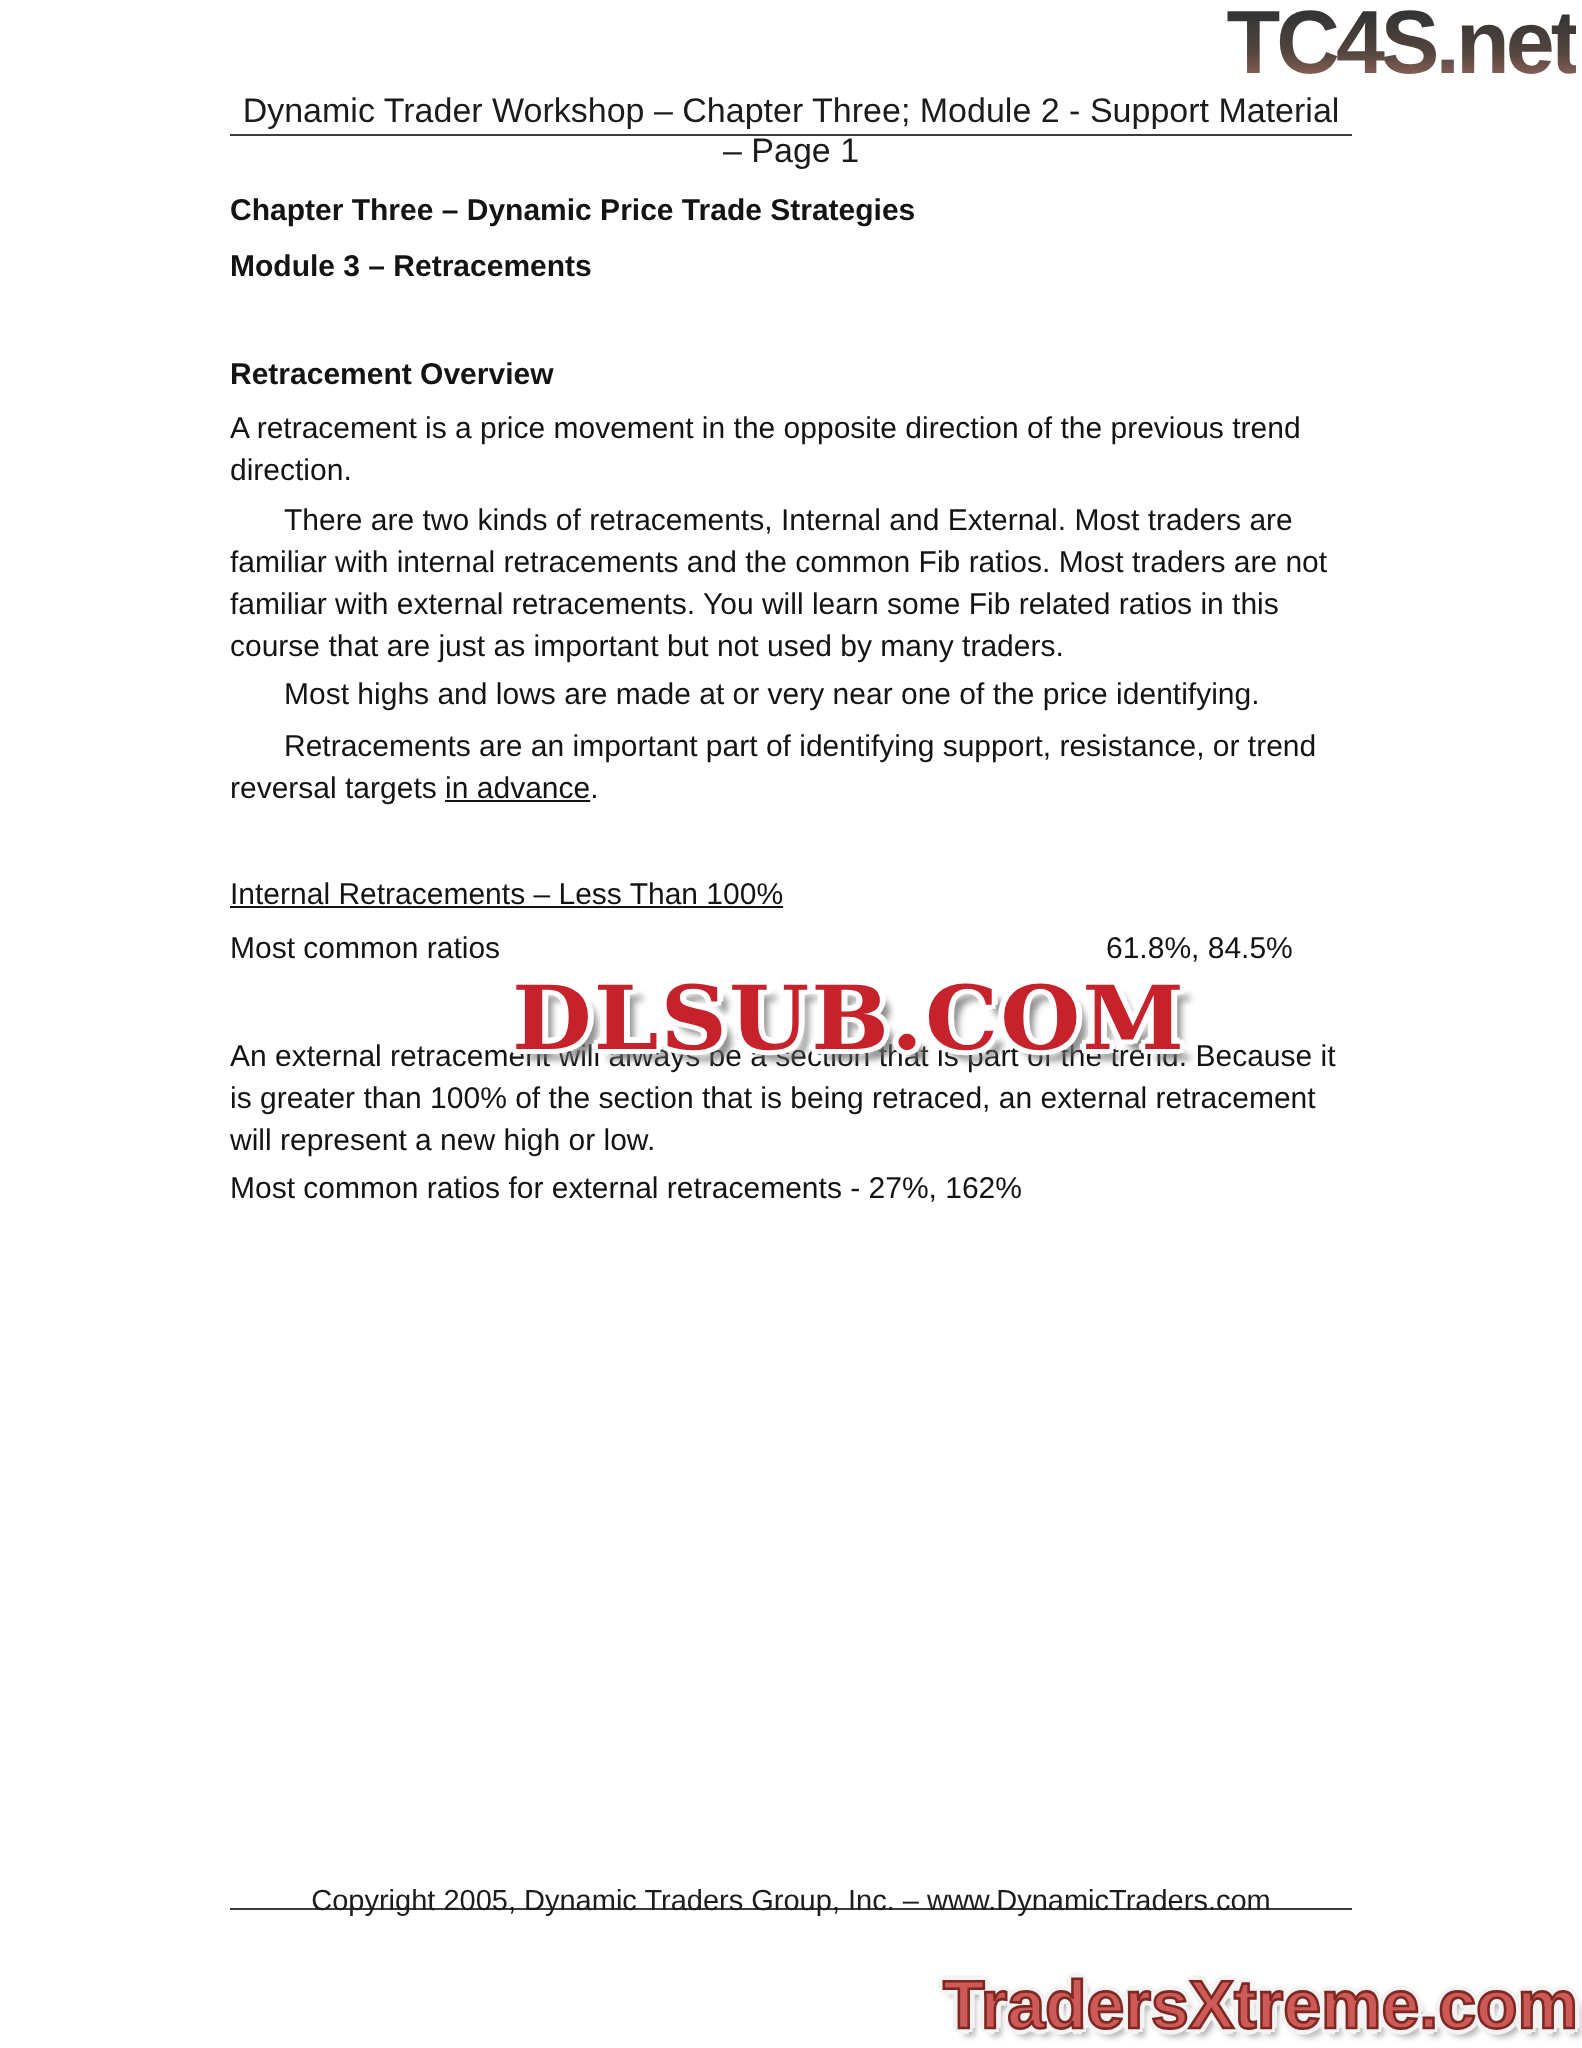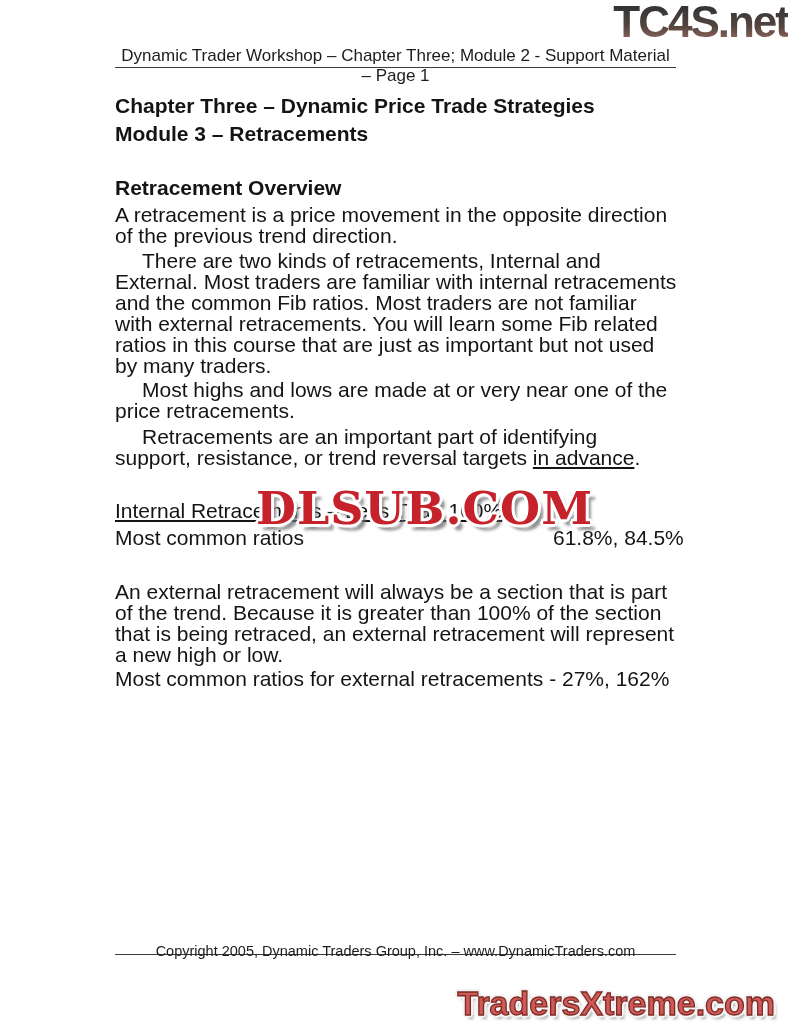--- a/index.html
+++ b/index.html
@@ -21,21 +21,21 @@
     position:absolute; top:46px; left:115px; width:561px;
     text-align:center; font-size:17px; color:#1c1c1c;
   }
   .header-rule {
     position:absolute; top:67px; left:115px; width:561px;
     border-top:1.6px solid #3c3c3c;
   }
 
   .content {
     position:absolute; left:115px; top:95px; width:562px;
-    font-size:21px; line-height:21px;
+    font-size:15px; line-height:21px;
   }
   .content p, .content div.h { margin:0; }
   .bold { font-weight:bold; }
   .ul { text-decoration:underline; }
   .indent { text-indent:27px; }
 
   .mb7  { margin-bottom:7px  !important; }
   .mb33 { margin-bottom:33px !important; }
   .mb6  { margin-bottom:6px  !important; }
   .mb4  { margin-bottom:4px  !important; }
@@ -64,21 +64,21 @@
     position:absolute; top:954px; left:115px; width:561px;
     border-top:1.4px solid #3c3c3c;
   }
   .footer-text {
     position:absolute; top:943px; left:115px; width:561px;
     text-align:center; font-size:14.5px; color:#1c1c1c;
   }
 
   
   .tradersxtreme {
-    position:absolute; right:16px; top:983px;
+    position:absolute; right:2px; top:983px;
     font-size:34px; font-weight:bold; letter-spacing:0px; line-height:40px;
     color:#cd5a56; white-space:nowrap;
     -webkit-text-stroke:1.3px #7e2824;
     text-shadow:
       -2px -2px 0 #f3f3f3, 2px -2px 0 #f3f3f3, -2px 2px 0 #f3f3f3, 2px 2px 0 #f3f3f3,
       -3px 0 0 #f3f3f3, 3px 0 0 #f3f3f3, 0 -3px 0 #f3f3f3, 0 3px 0 #f3f3f3,
       3px 4px 3px rgba(100,100,100,0.55);
   }
 </style>
 </head>
@@ -96,21 +96,21 @@
     <div class="h bold mb7">Chapter Three – Dynamic Price Trade Strategies</div>
 
     <div class="h bold mb33">Module 3 – Retracements</div>
 
     <div class="h bold mb6">Retracement Overview</div>
 
     <p class="mb4">A retracement is a price movement in the opposite direction of the previous trend direction.</p>
 
     <p class="indent mb3">There are two kinds of retracements, Internal and External. Most traders are familiar with internal retracements and the common Fib ratios. Most traders are not familiar with external retracements. You will learn some Fib related ratios in this course that are just as important but not used by many traders.</p>
 
-    <p class="indent mb5">Most highs and lows are made at or very near one of the price retracements.</p>
+    <p class="indent mb5">Most highs and lows are made at or very near one of the price identifying.</p>
 
     <p class="indent mb32"><span>Retracements are an important part of identifying support, resistance, or trend reversal targets </span><span class="ul">in advance</span><span>.</span></p>
 
     <div class="h ul mb6">Internal Retracements – Less Than 100%</div>
 
 
     <div class="ratios-row mb33">
       <span class="start">Most common ratios</span>
       <span class="end">61.8%, 84.5%</span>
     </div>

